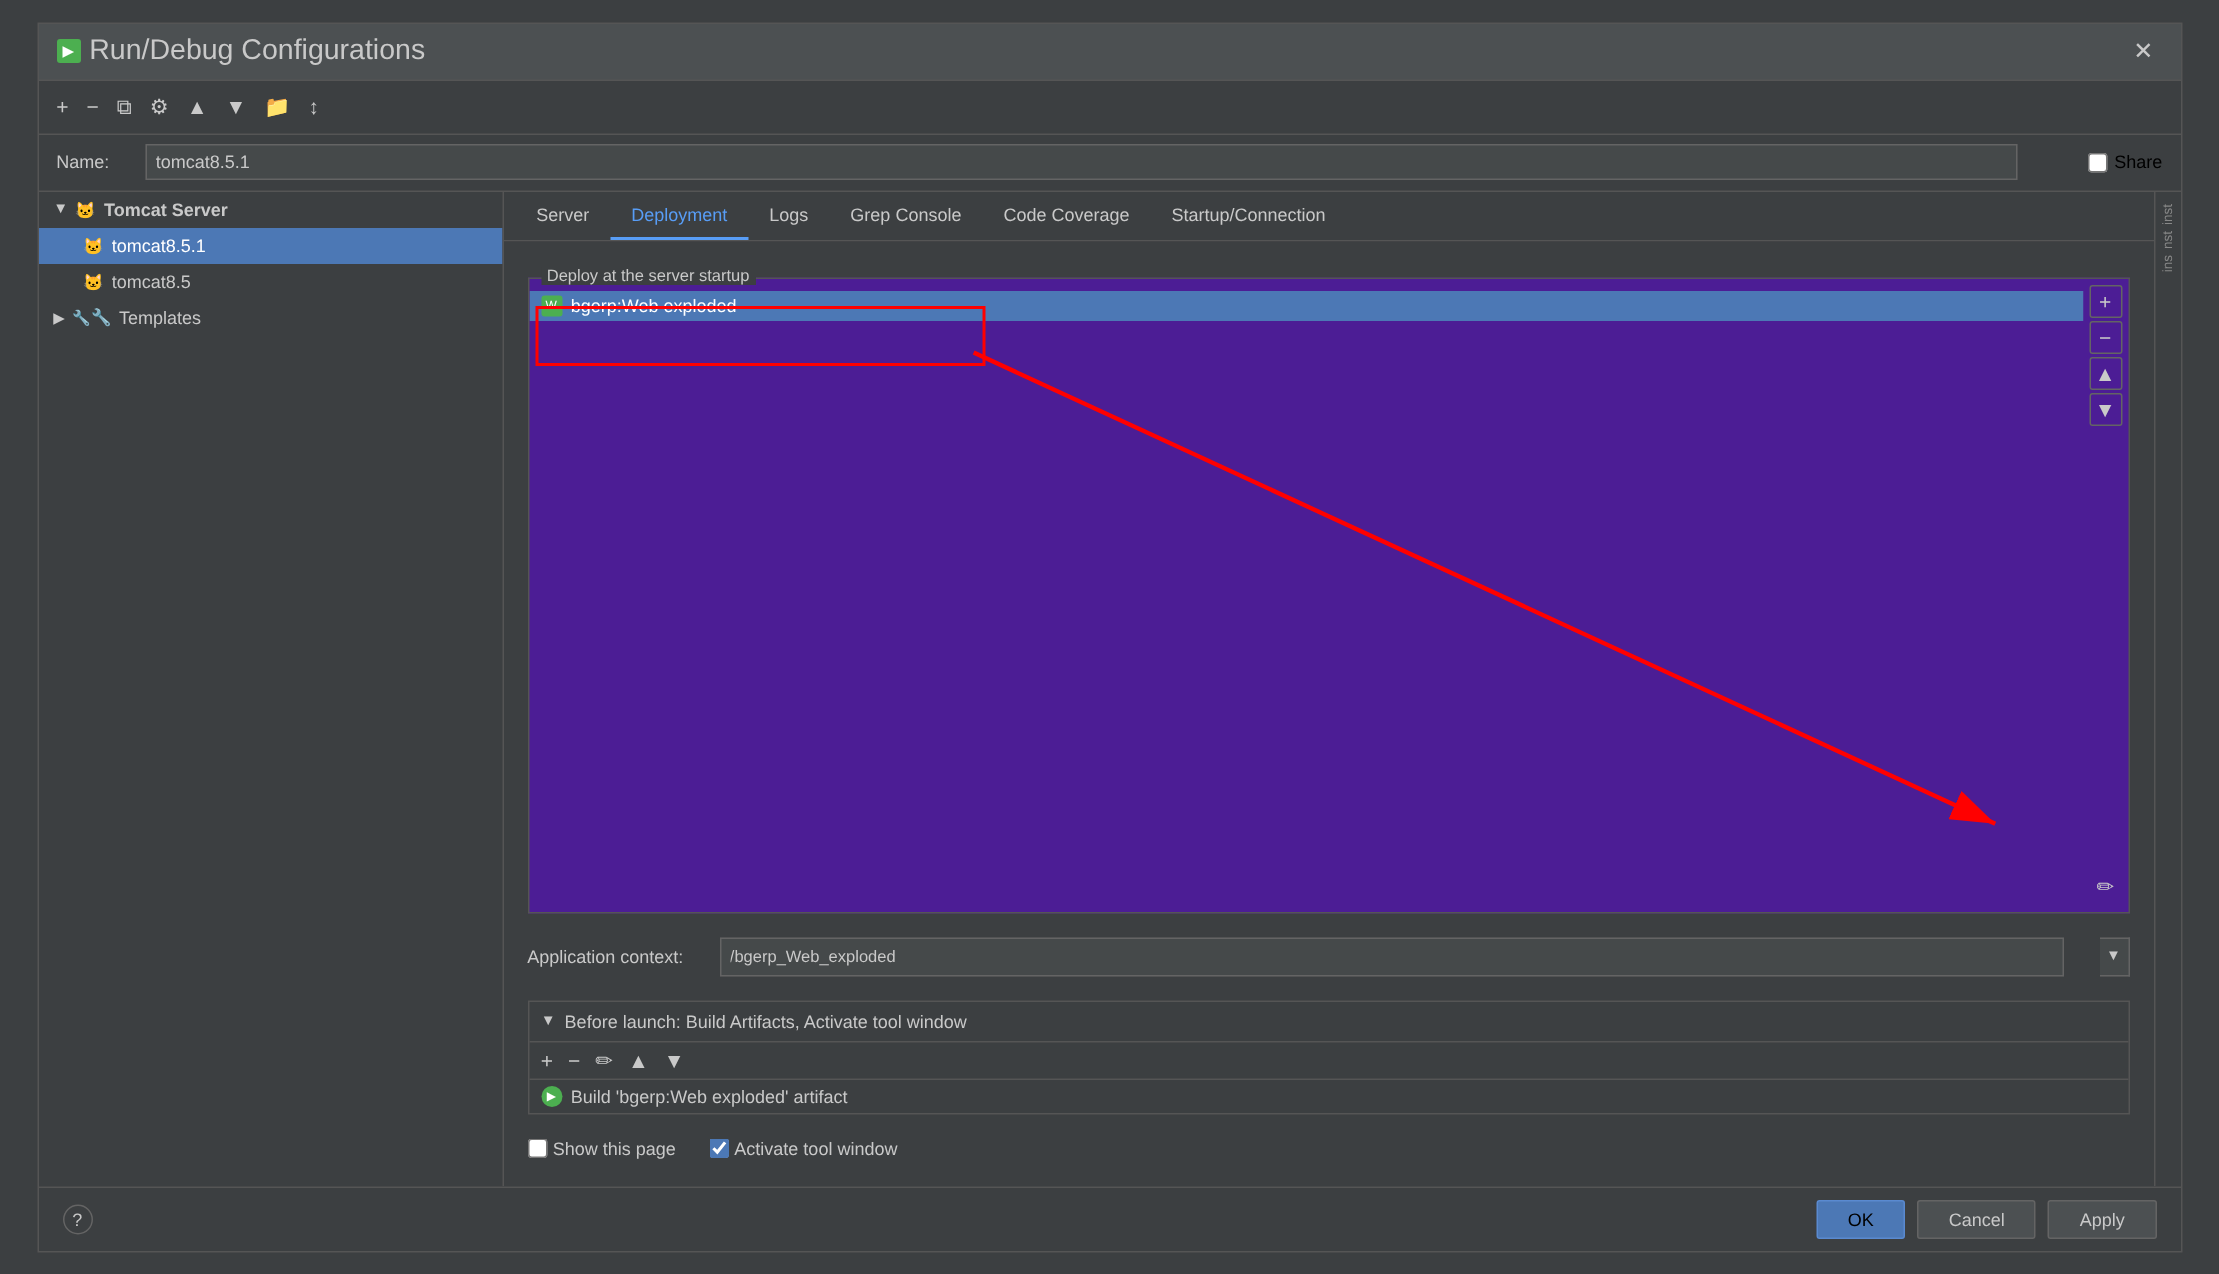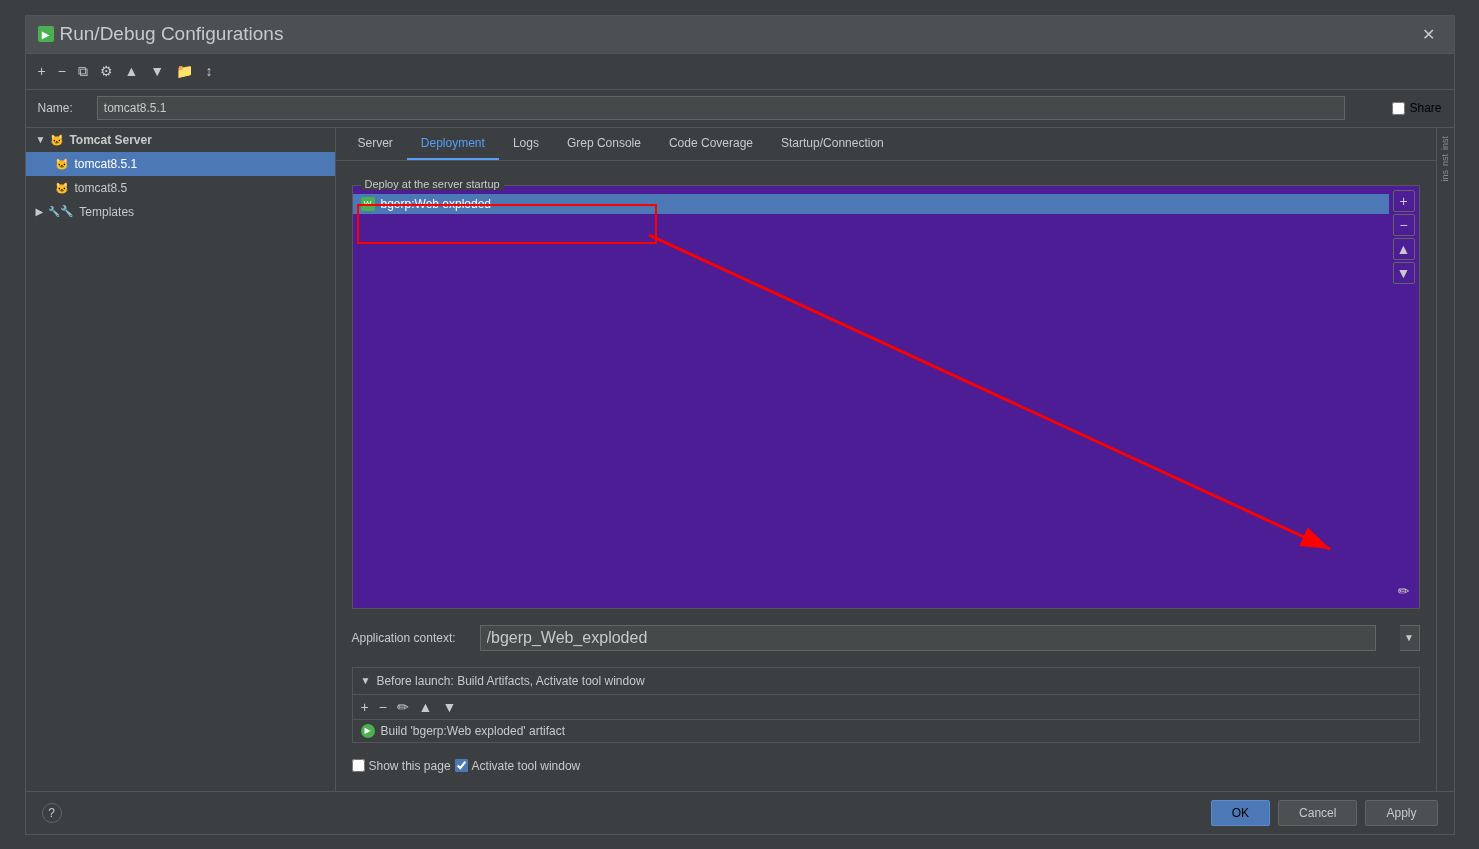--- a/index.html
+++ b/index.html
@@ -253,21 +253,21 @@
       color: #c9c9c9;
       font-size: 12px;
       white-space: nowrap;
     }
     .context-input {
       flex: 1;
       background: #45494a;
       border: 1px solid #646464;
       color: #c9c9c9;
       padding: 3px 6px;
-      font-size: 16px;
+      font-size: 11px;
       height: 26px;
     }
     .context-dropdown {
       width: 20px;
       height: 26px;
       background: #45494a;
       border: 1px solid #646464;
       border-left: none;
       color: #c9c9c9;
       cursor: pointer;
@@ -315,21 +315,21 @@
       display: inline-flex;
       align-items: center;
       justify-content: center;
       font-size: 8px;
       color: white;
       flex-shrink: 0;
     }
     .footer-checkboxes {
       display: flex;
       align-items: center;
-      gap: 4px;
+      gap: 22px;
       padding: 6px 0;
     }
     .checkbox-item {
       display: flex;
       align-items: center;
       gap: 4px;
       color: #c9c9c9;
       font-size: 12px;
     }
     .dialog-footer {

